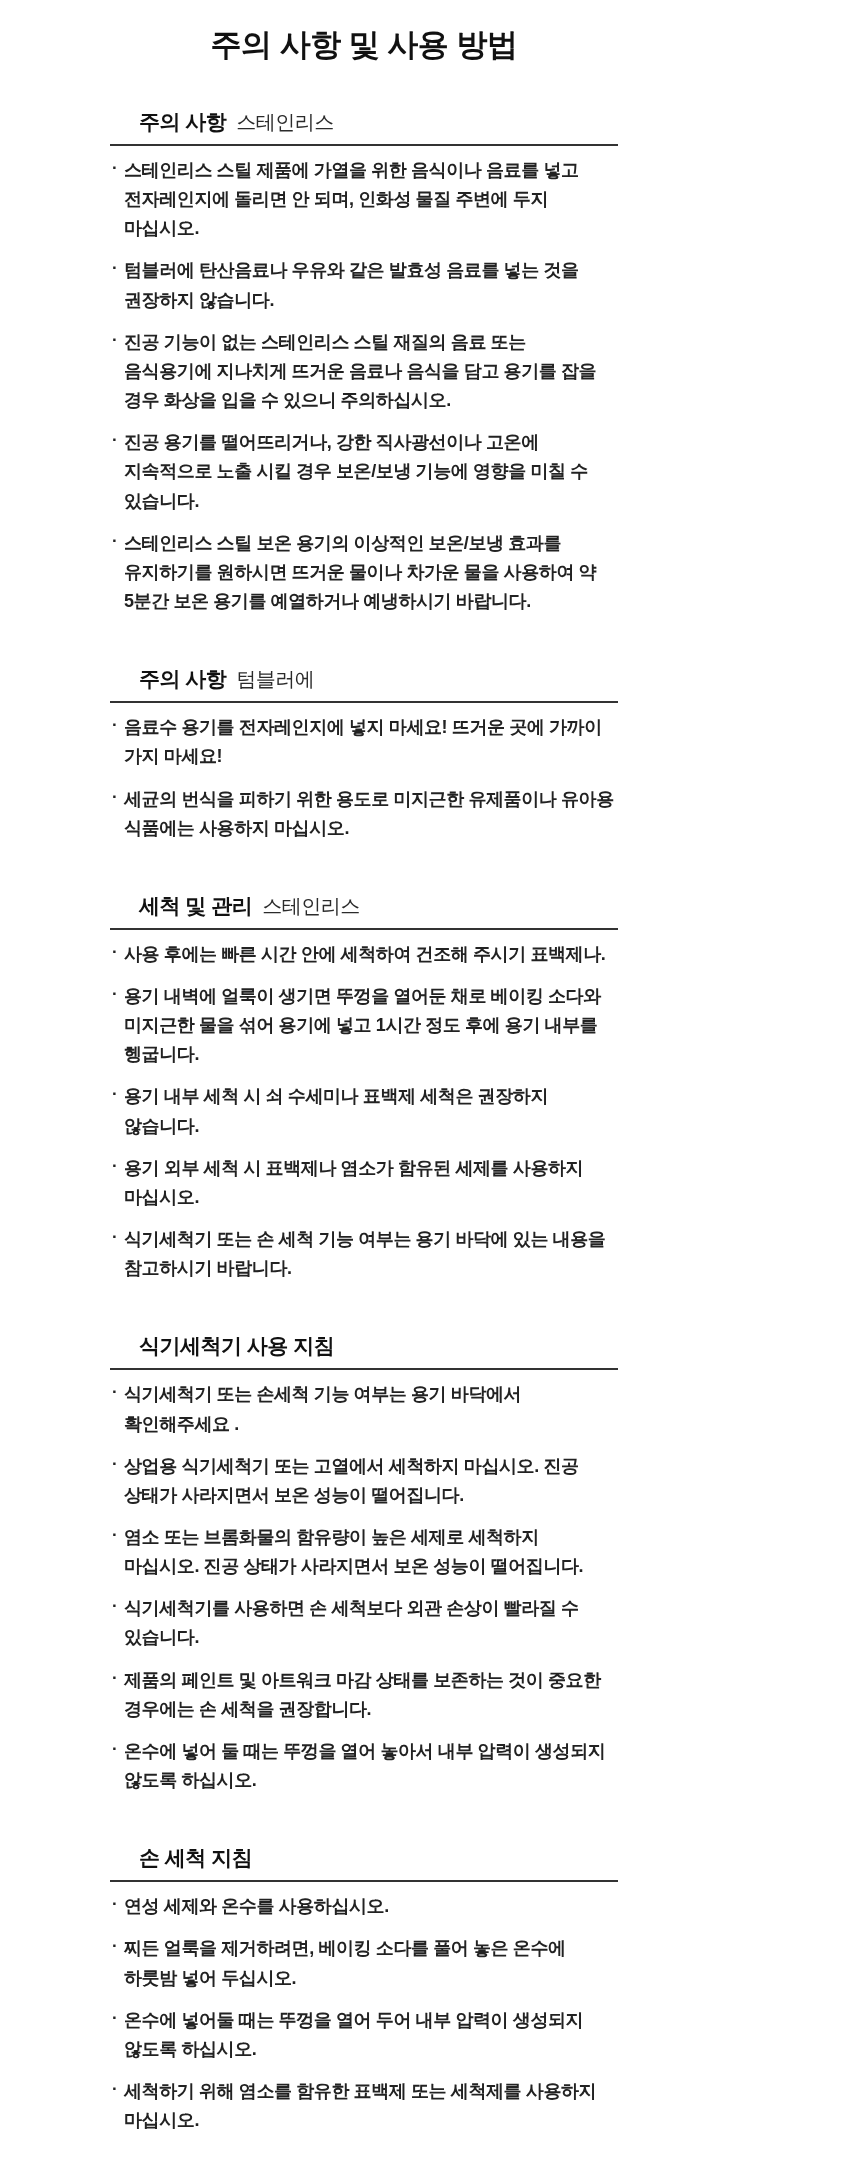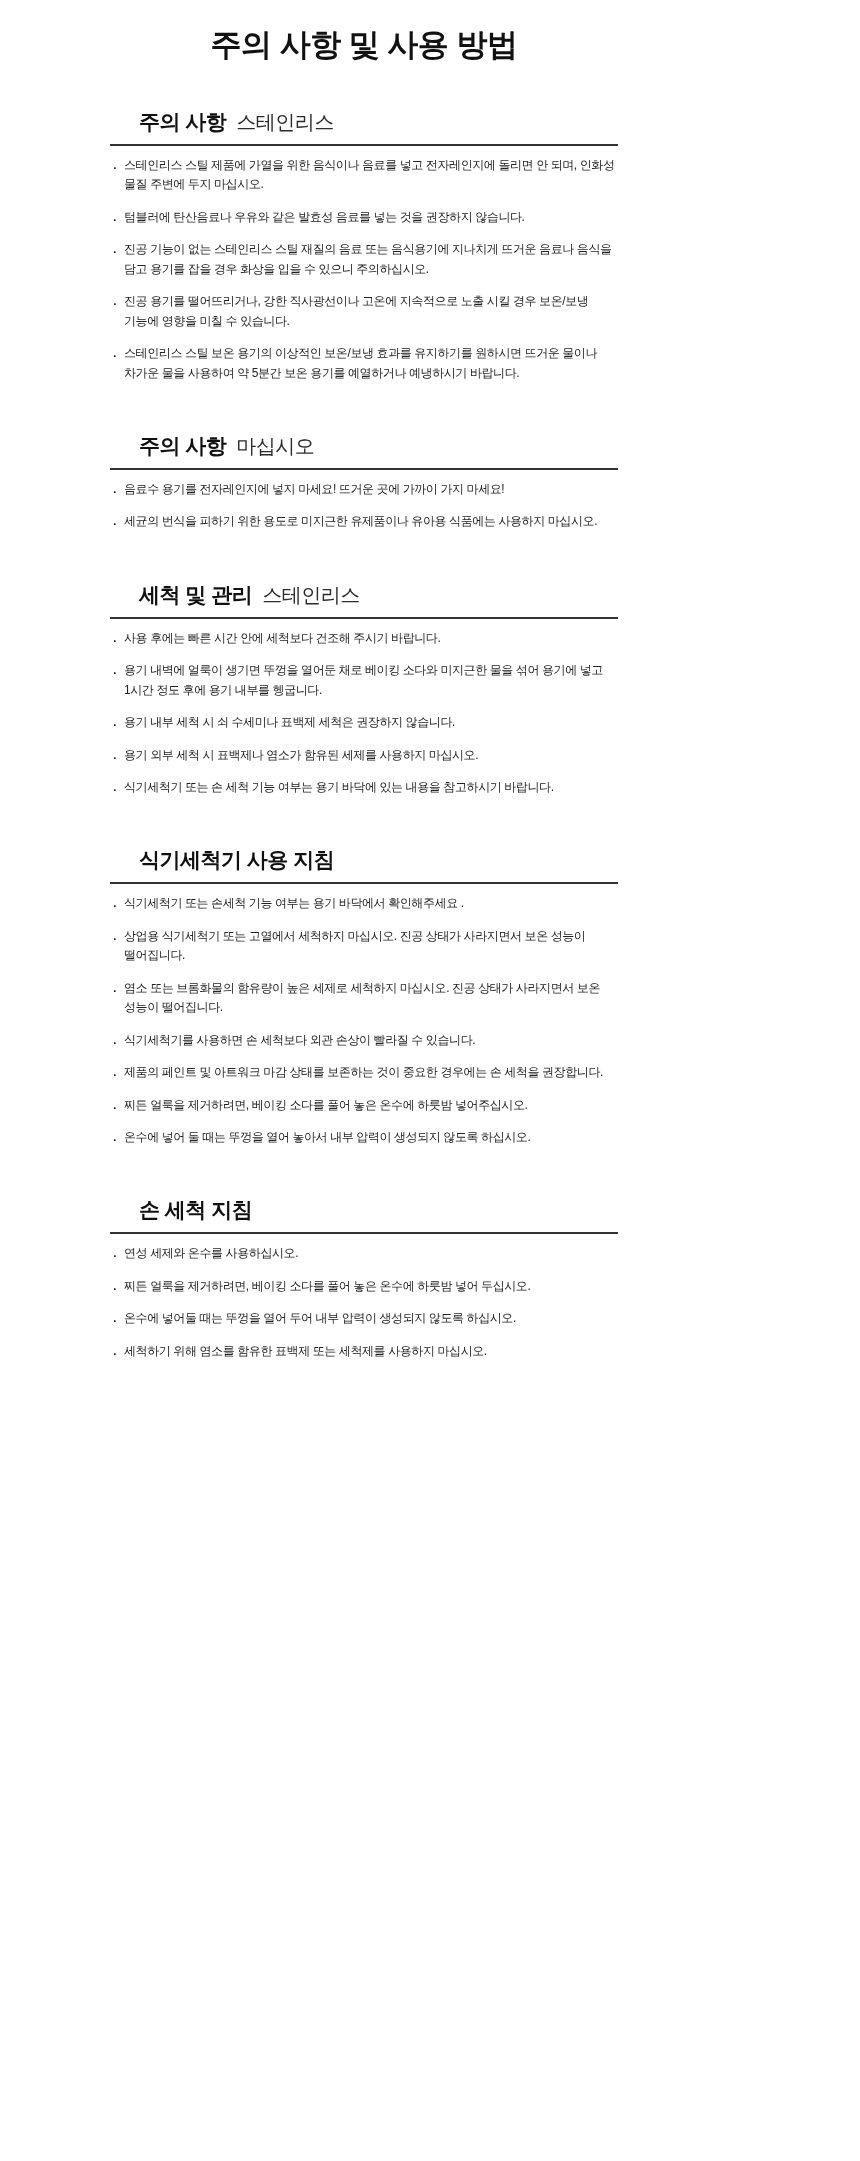--- a/index.html
+++ b/index.html
@@ -63,25 +63,26 @@
   }
   ul.items {
     list-style: none;
     margin: 0;
     padding: 4px 0 2px 0;
   }
   ul.items li {
     position: relative;
     padding: 0 0 0 14px;
     margin: 0 0 13px 0;
-    font-size: 12px;
+    font-size: 18px;
     line-height: 1.62;
     color: #222222;
     letter-spacing: -0.4px;
     word-break: keep-all;
+    font-weight: bold;
   }
   ul.items li::before {
     content: "·";
     position: absolute;
     left: 2px;
     top: -1px;
     font-size: 17px;
     line-height: 1.55;
     color: #222222;
   }
@@ -107,57 +108,56 @@
         <li>텀블러에 탄산음료나 우유와 같은 발효성 음료를 넣는 것을 권장하지 않습니다.</li>
         <li>진공 기능이 없는 스테인리스 스틸 재질의 음료 또는 음식용기에 지나치게 뜨거운 음료나 음식을 담고 용기를 잡을 경우 화상을 입을 수 있으니 주의하십시오.</li>
         <li>진공 용기를 떨어뜨리거나, 강한 직사광선이나 고온에 지속적으로 노출 시킬 경우 보온/보냉 기능에 영향을 미칠 수 있습니다.</li>
         <li>스테인리스 스틸 보온 용기의 이상적인 보온/보냉 효과를 유지하기를 원하시면 뜨거운 물이나 차가운 물을 사용하여 약 5분간 보온 용기를 예열하거나 예냉하시기 바랍니다.</li>
       </ul>
     </section>
 
     <section class="section">
       <div class="section-head">
         <span class="section-title">주의 사항</span>
-        <span class="section-sub">마십시오</span>
+        <span class="section-sub">텀블러에</span>
       </div>
       <hr class="rule">
       <ul class="items">
         <li>음료수 용기를 전자레인지에 넣지 마세요! 뜨거운 곳에 가까이 가지 마세요!</li>
         <li>세균의 번식을 피하기 위한 용도로 미지근한 유제품이나 유아용 식품에는 사용하지 마십시오.</li>
       </ul>
     </section>
 
     <section class="section">
       <div class="section-head">
         <span class="section-title">세척 및 관리</span>
         <span class="section-sub">스테인리스</span>
       </div>
       <hr class="rule">
       <ul class="items tight">
-        <li>사용 후에는 빠른 시간 안에 세척보다 건조해 주시기 바랍니다.</li>
+        <li>사용 후에는 빠른 시간 안에 세척하여 건조해 주시기 표백제나.</li>
         <li>용기 내벽에 얼룩이 생기면 뚜껑을 열어둔 채로 베이킹 소다와 미지근한 물을 섞어 용기에 넣고 1시간 정도 후에 용기 내부를 헹굽니다.</li>
         <li>용기 내부 세척 시 쇠 수세미나 표백제 세척은 권장하지 않습니다.</li>
         <li>용기 외부 세척 시 표백제나 염소가 함유된 세제를 사용하지 마십시오.</li>
         <li>식기세척기 또는 손 세척 기능 여부는 용기 바닥에 있는 내용을 참고하시기 바랍니다.</li>
       </ul>
     </section>
 
     <section class="section">
       <div class="section-head">
         <span class="section-title">식기세척기 사용 지침</span>
         <span class="section-sub"></span>
       </div>
       <hr class="rule">
       <ul class="items">
         <li>식기세척기 또는 손세척 기능 여부는 용기 바닥에서 확인해주세요 .</li>
         <li>상업용 식기세척기 또는 고열에서 세척하지 마십시오. 진공 상태가 사라지면서 보온 성능이 떨어집니다.</li>
         <li>염소 또는 브롬화물의 함유량이 높은 세제로 세척하지 마십시오. 진공 상태가 사라지면서 보온 성능이 떨어집니다.</li>
         <li>식기세척기를 사용하면 손 세척보다 외관 손상이 빨라질 수 있습니다.</li>
         <li>제품의 페인트 및 아트워크 마감 상태를 보존하는 것이 중요한 경우에는 손 세척을 권장합니다.</li>
-        <li>찌든 얼룩을 제거하려면, 베이킹 소다를 풀어 놓은 온수에 하룻밤 넣어주십시오.</li>
         <li>온수에 넣어 둘 때는 뚜껑을 열어 놓아서 내부 압력이 생성되지 않도록 하십시오.</li>
       </ul>
     </section>
 
     <section class="section">
       <div class="section-head">
         <span class="section-title">손 세척 지침</span>
         <span class="section-sub"></span>
       </div>
       <hr class="rule">

